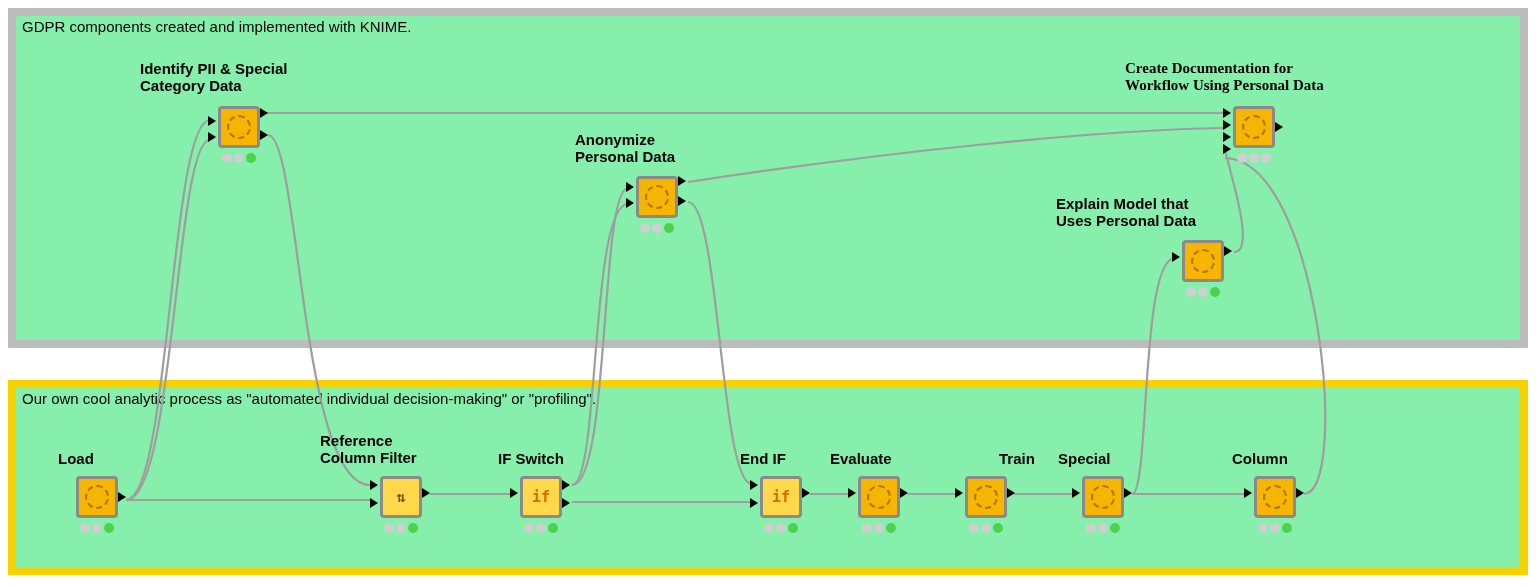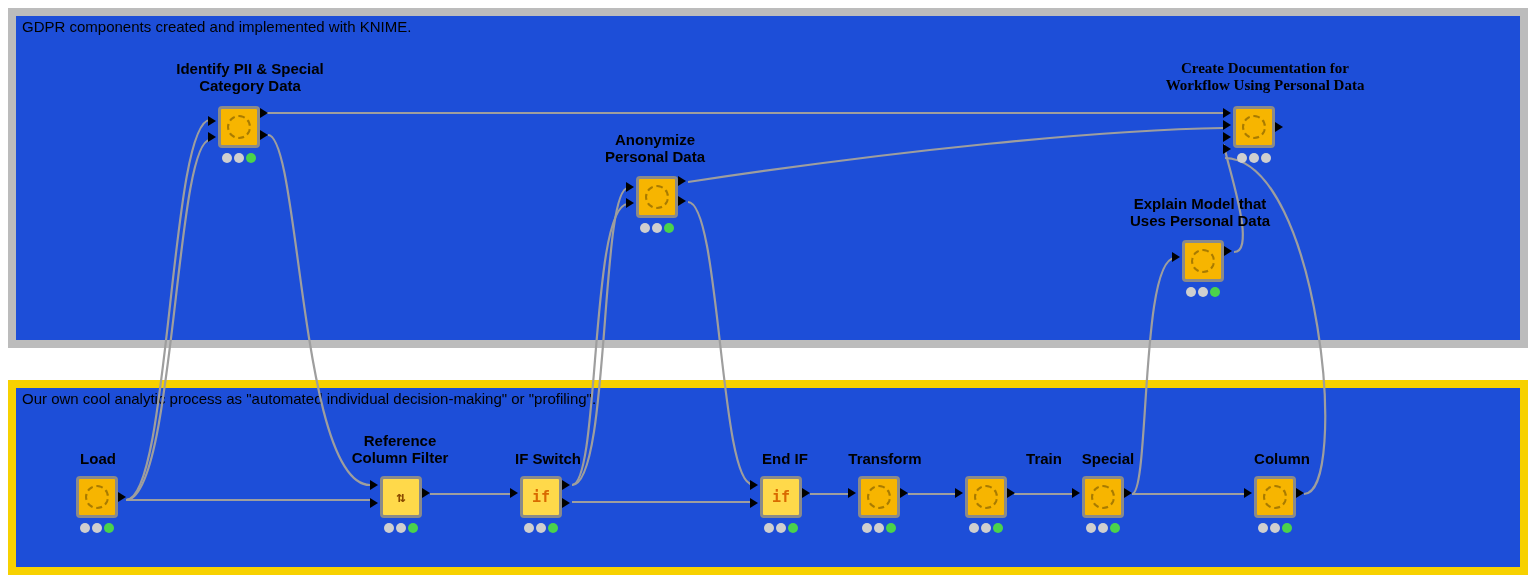--- a/index.html
+++ b/index.html
@@ -8,40 +8,39 @@
     padding: 0;
     font-family: Arial, Helvetica, sans-serif;
     background: #ffffff;
     width: 1536px;
     height: 587px;
     position: relative;
     overflow: hidden;
   }
   .region {
     position: absolute;
-    background: #1d4ed8;
+    background: #86efac;
     text-decoration: underline;
   }
   .region-top {
     left: 8px; top: 8px; width: 1520px; height: 340px;
     border: 8px solid #bcbcbc;
   }
   .region-bottom {
     left: 8px; top: 380px; width: 1520px; height: 195px;
     border: 8px solid #f7d100;
   }
   .region-caption {
     position: absolute;
     top: 2px; left: 6px;
     font-size: 15px;
     color: #000;
   }
   .node-label {
     position: absolute;
-    text-align: center;
     font-size: 15px;
     font-weight: bold;
     color: #000;
     line-height: 1.15;
     white-space: pre;
   }
   .node-box {
     position: absolute;
     width: 42px; height: 42px;
     background: #f7b500;
@@ -164,21 +163,21 @@
 <div class="port" style="left:626px; top:182px;"></div>
 <div class="port" style="left:626px; top:198px;"></div>
 <div class="port" style="left:678px; top:176px;"></div>
 <div class="port" style="left:678px; top:196px;"></div>
 <div class="status" style="left:636px; top:222px;">
     <div class="dot"></div>
     <div class="dot"></div>
     <div class="dot green"></div>
   </div>
 
-<div class="node-label" style="left:1100px; top:195px; width:200px;">Explain Model that
+<div class="node-label" style="left:1056px; top:195px; width:200px;">Explain Model that
 Uses Personal Data</div>
 <div class="node-box" style="left:1182px; top:240px;">
     <div class="gear"></div>
   </div>
 <div class="port" style="left:1172px; top:252px;"></div>
 <div class="port" style="left:1224px; top:246px;"></div>
 <div class="status" style="left:1182px; top:286px;">
     <div class="dot"></div>
     <div class="dot"></div>
     <div class="dot green"></div>
@@ -244,21 +243,21 @@
   </div>
 <div class="port" style="left:750px; top:480px;"></div>
 <div class="port" style="left:750px; top:498px;"></div>
 <div class="port" style="left:802px; top:488px;"></div>
 <div class="status" style="left:760px; top:522px;">
     <div class="dot"></div>
     <div class="dot"></div>
     <div class="dot green"></div>
   </div>
 
-<div class="node-label" style="left:830px; top:450px; width:110px;">Transform</div>
+<div class="node-label" style="left:830px; top:450px; width:110px;">Evaluate</div>
 <div class="node-box" style="left:858px; top:476px;">
     <div class="gear"></div>
   </div>
 <div class="port" style="left:848px; top:488px;"></div>
 <div class="port" style="left:900px; top:488px;"></div>
 <div class="status" style="left:858px; top:522px;">
     <div class="dot"></div>
     <div class="dot"></div>
     <div class="dot green"></div>
   </div>

